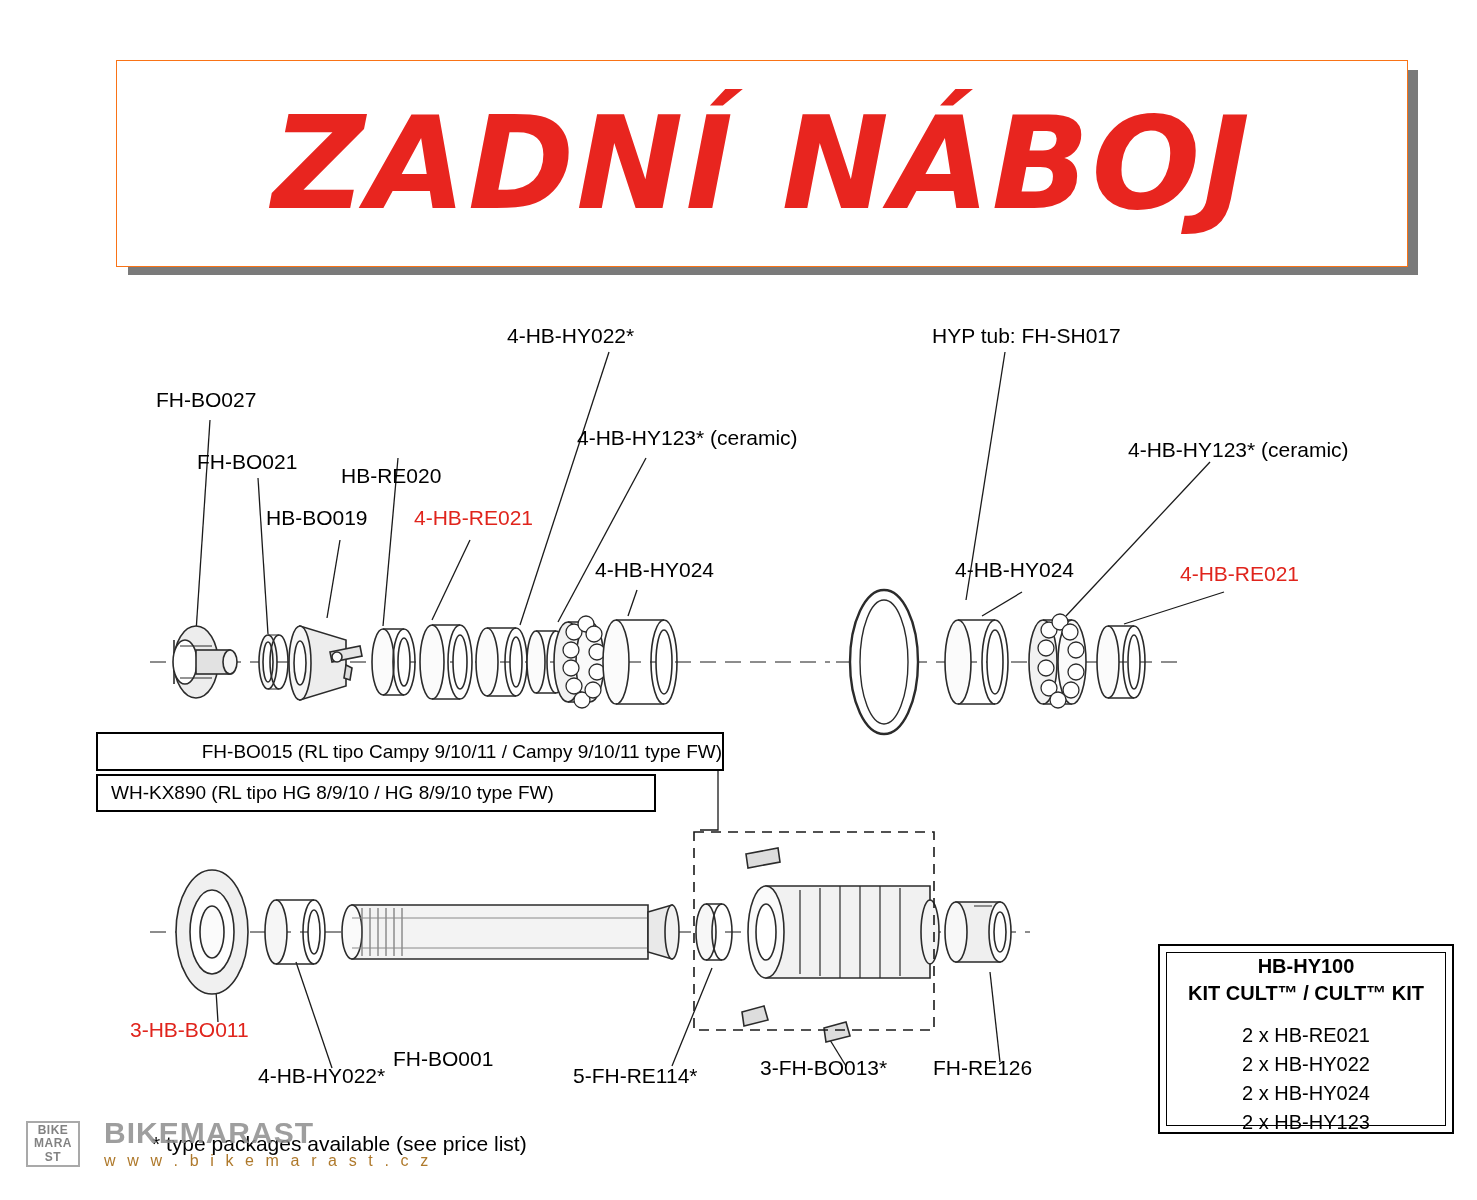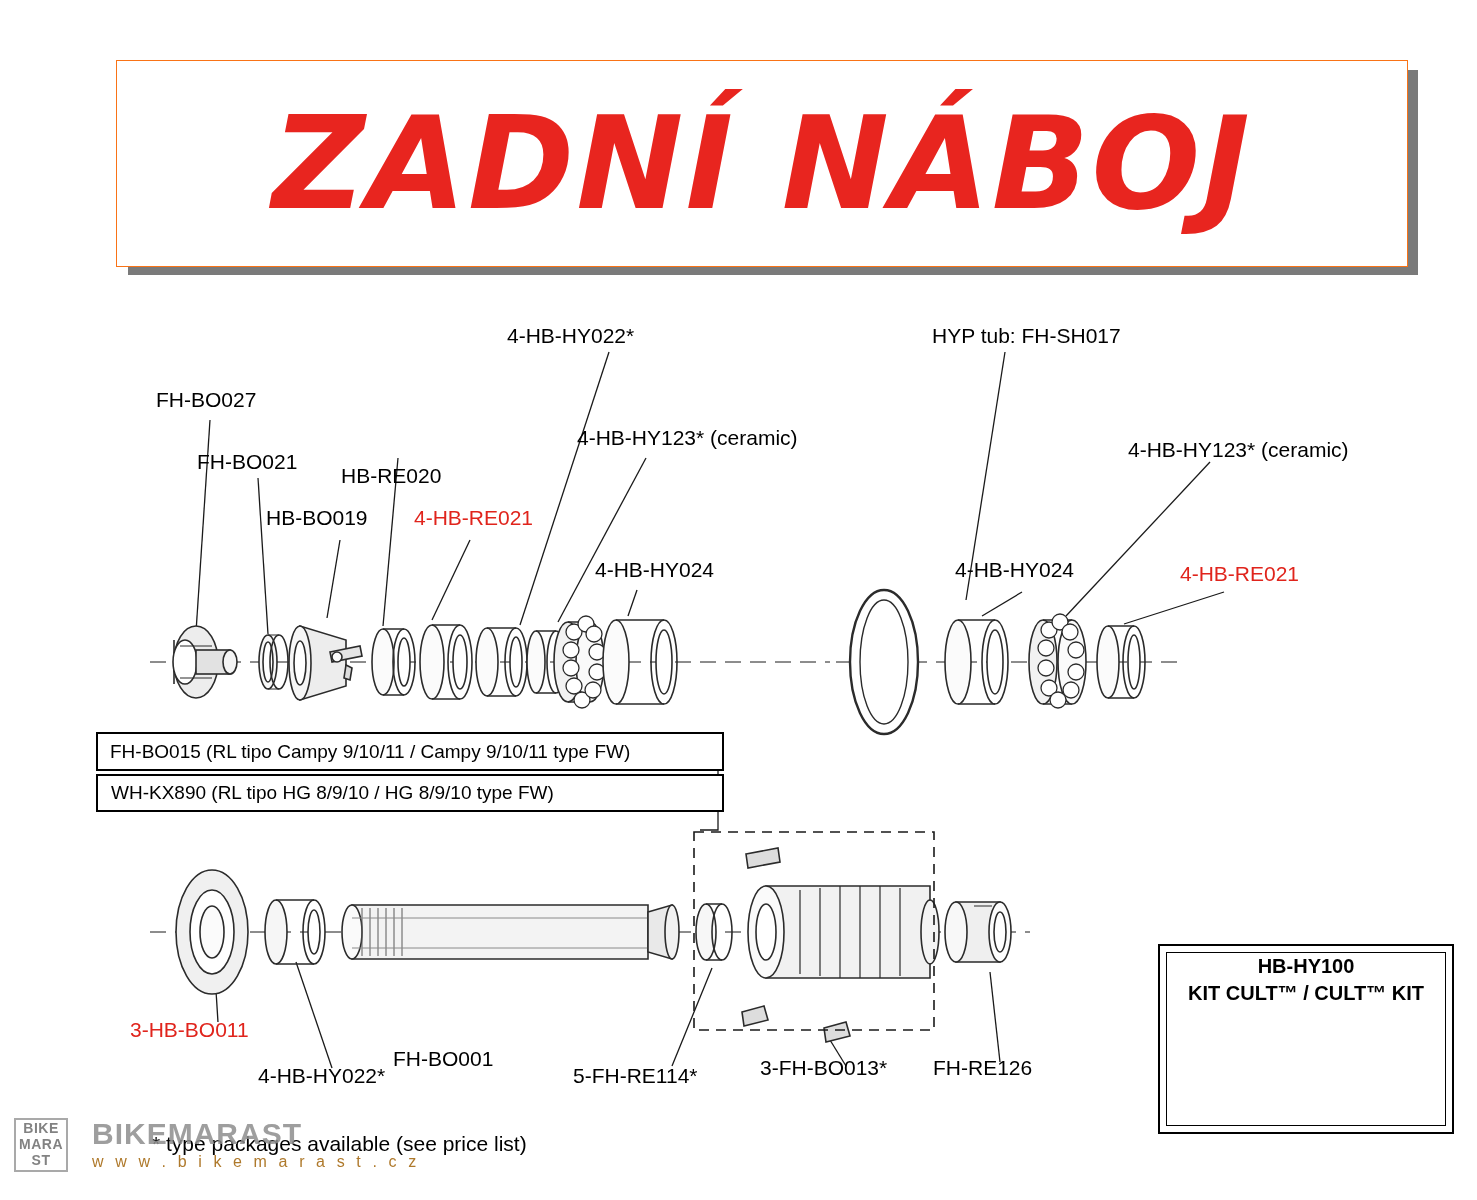--- a/index.html
+++ b/index.html
@@ -118,32 +118,33 @@
   .wm {
     position: absolute;
     left: 14px;
     top: 1118px;
     display: flex;
     align-items: center;
     opacity: .85;
   }
   .wm-badge {
     width: 54px;
-    height: 54px;
+    height: 46px;
     border: 2px solid #9b9b9b;
     color: #6d6d6d;
-    font-size: 14px;
+    font-size: 12px;
     font-weight: bold;
     line-height: 1.12;
     display: flex;
     align-items: center;
     justify-content: center;
     text-align: center;
     letter-spacing: .5px;
     box-sizing: border-box;
+    margin-left: 12px;
   }
   .wm-text { margin-left: 24px; }
   .wm-name {
     font-size: 30px;
     font-weight: bold;
     color: #8e8e8e;
     letter-spacing: 1px;
     line-height: 1;
   }
   .wm-url {
@@ -393,38 +394,44 @@
   <div class="lbl" style="left:197px; top:450px;">FH-BO021</div>
   <div class="lbl" style="left:341px; top:428px;margin-top:36px;">HB-RE020</div>
   <div class="lbl" style="left:577px; top:426px;">4-HB-HY123* (ceramic)</div>
   <div class="lbl" style="left:1128px; top:438px;">4-HB-HY123* (ceramic)</div>
   <div class="lbl" style="left:266px; top:506px;">HB-BO019</div>
   <div class="lbl red" style="left:414px; top:506px;">4-HB-RE021</div>
   <div class="lbl" style="left:595px; top:558px;">4-HB-HY024</div>
   <div class="lbl" style="left:955px; top:558px;">4-HB-HY024</div>
   <div class="lbl red" style="left:1180px; top:562px;">4-HB-RE021</div>
 
-  <div class="fwbox" style="left:96px; top:732px; width:628px; height:39px;">
+  <div class="fwbox" style="left:96px; top:732px; width:628px; height:39px;justify-content:flex-end;">
     <span>FH-BO015 (RL tipo Campy 9/10/11 / Campy 9/10/11 type FW)</span>
   </div>
-  <div class="fwbox" style="left:96px; top:774px; width:628px; height:38px;padding-left:13px;">
+  <div class="fwbox" style="left:96px; top:774px; width:560px; height:38px;padding-left:13px;">
     <span>WH-KX890 (RL tipo HG 8/9/10 / HG 8/9/10 type FW)</span>
   </div>
 
   <div class="lbl red" style="left:130px; top:1018px;">3-HB-BO011</div>
   <div class="lbl" style="left:258px; top:1064px;">4-HB-HY022*</div>
   <div class="lbl" style="left:393px; top:1047px;">FH-BO001</div>
   <div class="lbl" style="left:573px; top:1064px;">5-FH-RE114*</div>
   <div class="lbl" style="left:760px; top:1056px;">3-FH-BO013*</div>
   <div class="lbl" style="left:933px; top:1056px;">FH-RE126</div>
 
   <div class="kitbox">
     <div class="kitbox-inner">
       <div class="kit-title">HB-HY100</div>
       <div class="kit-title">KIT CULT™ / CULT™ KIT</div>
+      <div class="kit-list">
+        <div>2 x HB-RE021</div>
+        <div>2 x HB-HY022</div>
+        <div>2 x HB-HY024</div>
+        <div>2 x HB-HY123</div>
+      </div>
     </div>
   </div>
 
   <div class="footnote">* type packages available (see price list)</div>
 
   <div class="wm">
     <div class="wm-badge">BIKE MARA ST</div>
     <div class="wm-text">
       <div class="wm-name">BIKEMARAST</div>
       <div class="wm-url">w w w . b i k e m a r a s t . c z</div>

